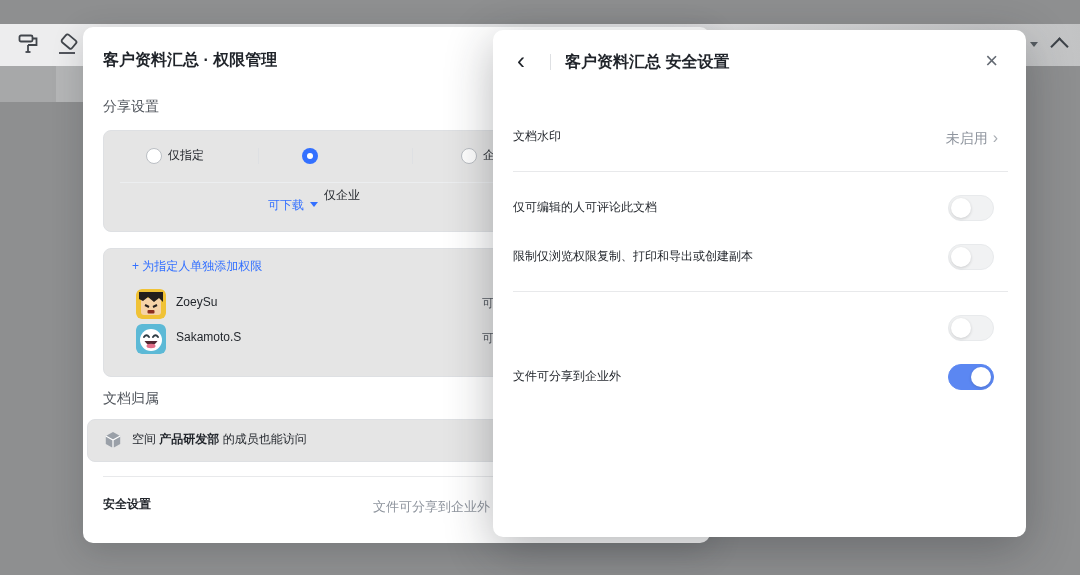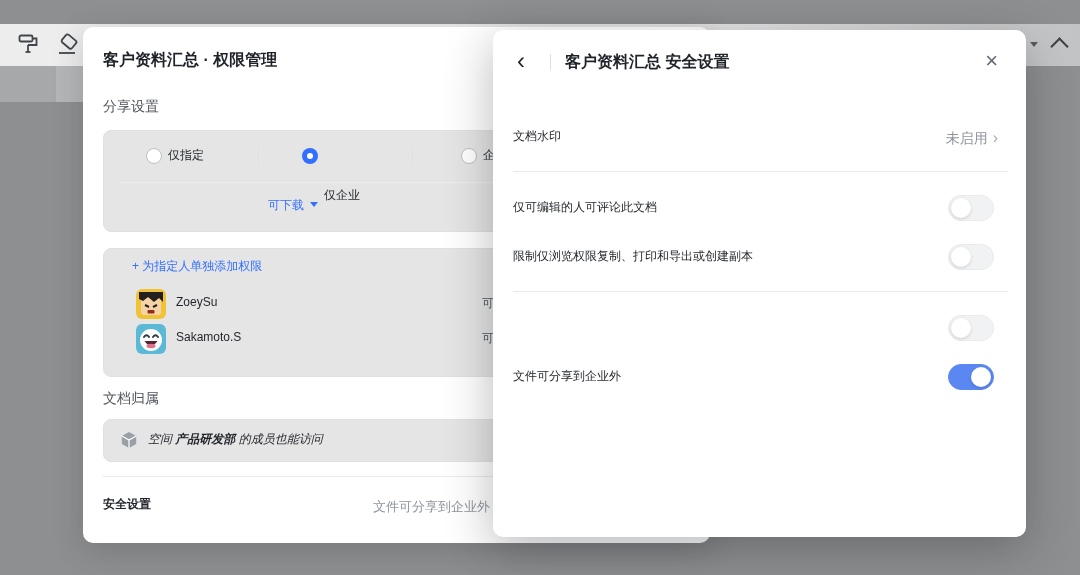--- a/index.html
+++ b/index.html
@@ -123,21 +123,21 @@
         <path d="M8.5,17 q6.5,9.5 13,0 z" fill="#512832"></path>
         <ellipse cx="15" cy="22" rx="4.5" ry="2.2" fill="#e2708a"></ellipse>
       </svg>
       <span class="abs fs15 t-primary" style="left:72px;top:81px;">Sakamoto.S</span>
       <span class="abs fs15 t-section" style="left:378px;top:81px;white-space:nowrap;">可</span>
     </div>
   </div>
 
   <div class="abs t-section" style="left:20px;top:363px;">文档归属</div>
 
-  <div class="abs boxed" style="left:20px;top:392px;width:572px;height:41px;font-style:italic;">
+  <div class="abs boxed" style="left:4px;top:392px;width:572px;height:41px;">
     <svg class="abs" style="left:16px;top:11px;" width="18" height="18" viewBox="0 0 18 18">
       <path d="M9,1 L16.2,5 v8 L9,17 1.8,13 V5 z" fill="#9aa0a8"></path>
       <path d="M1.8,5 L9,9 16.2,5 M9,9 V17" fill="none" stroke="#fff" stroke-width="1.2"></path>
     </svg>
     <span class="abs fs15" style="left:44px;top:11px;white-space:nowrap;">
       <span class="t-primary">空间</span>
       <span class="t-primary bold">产品研发部</span>
       <span class="t-primary">的成员也能访问</span>
     </span>
   </div>

